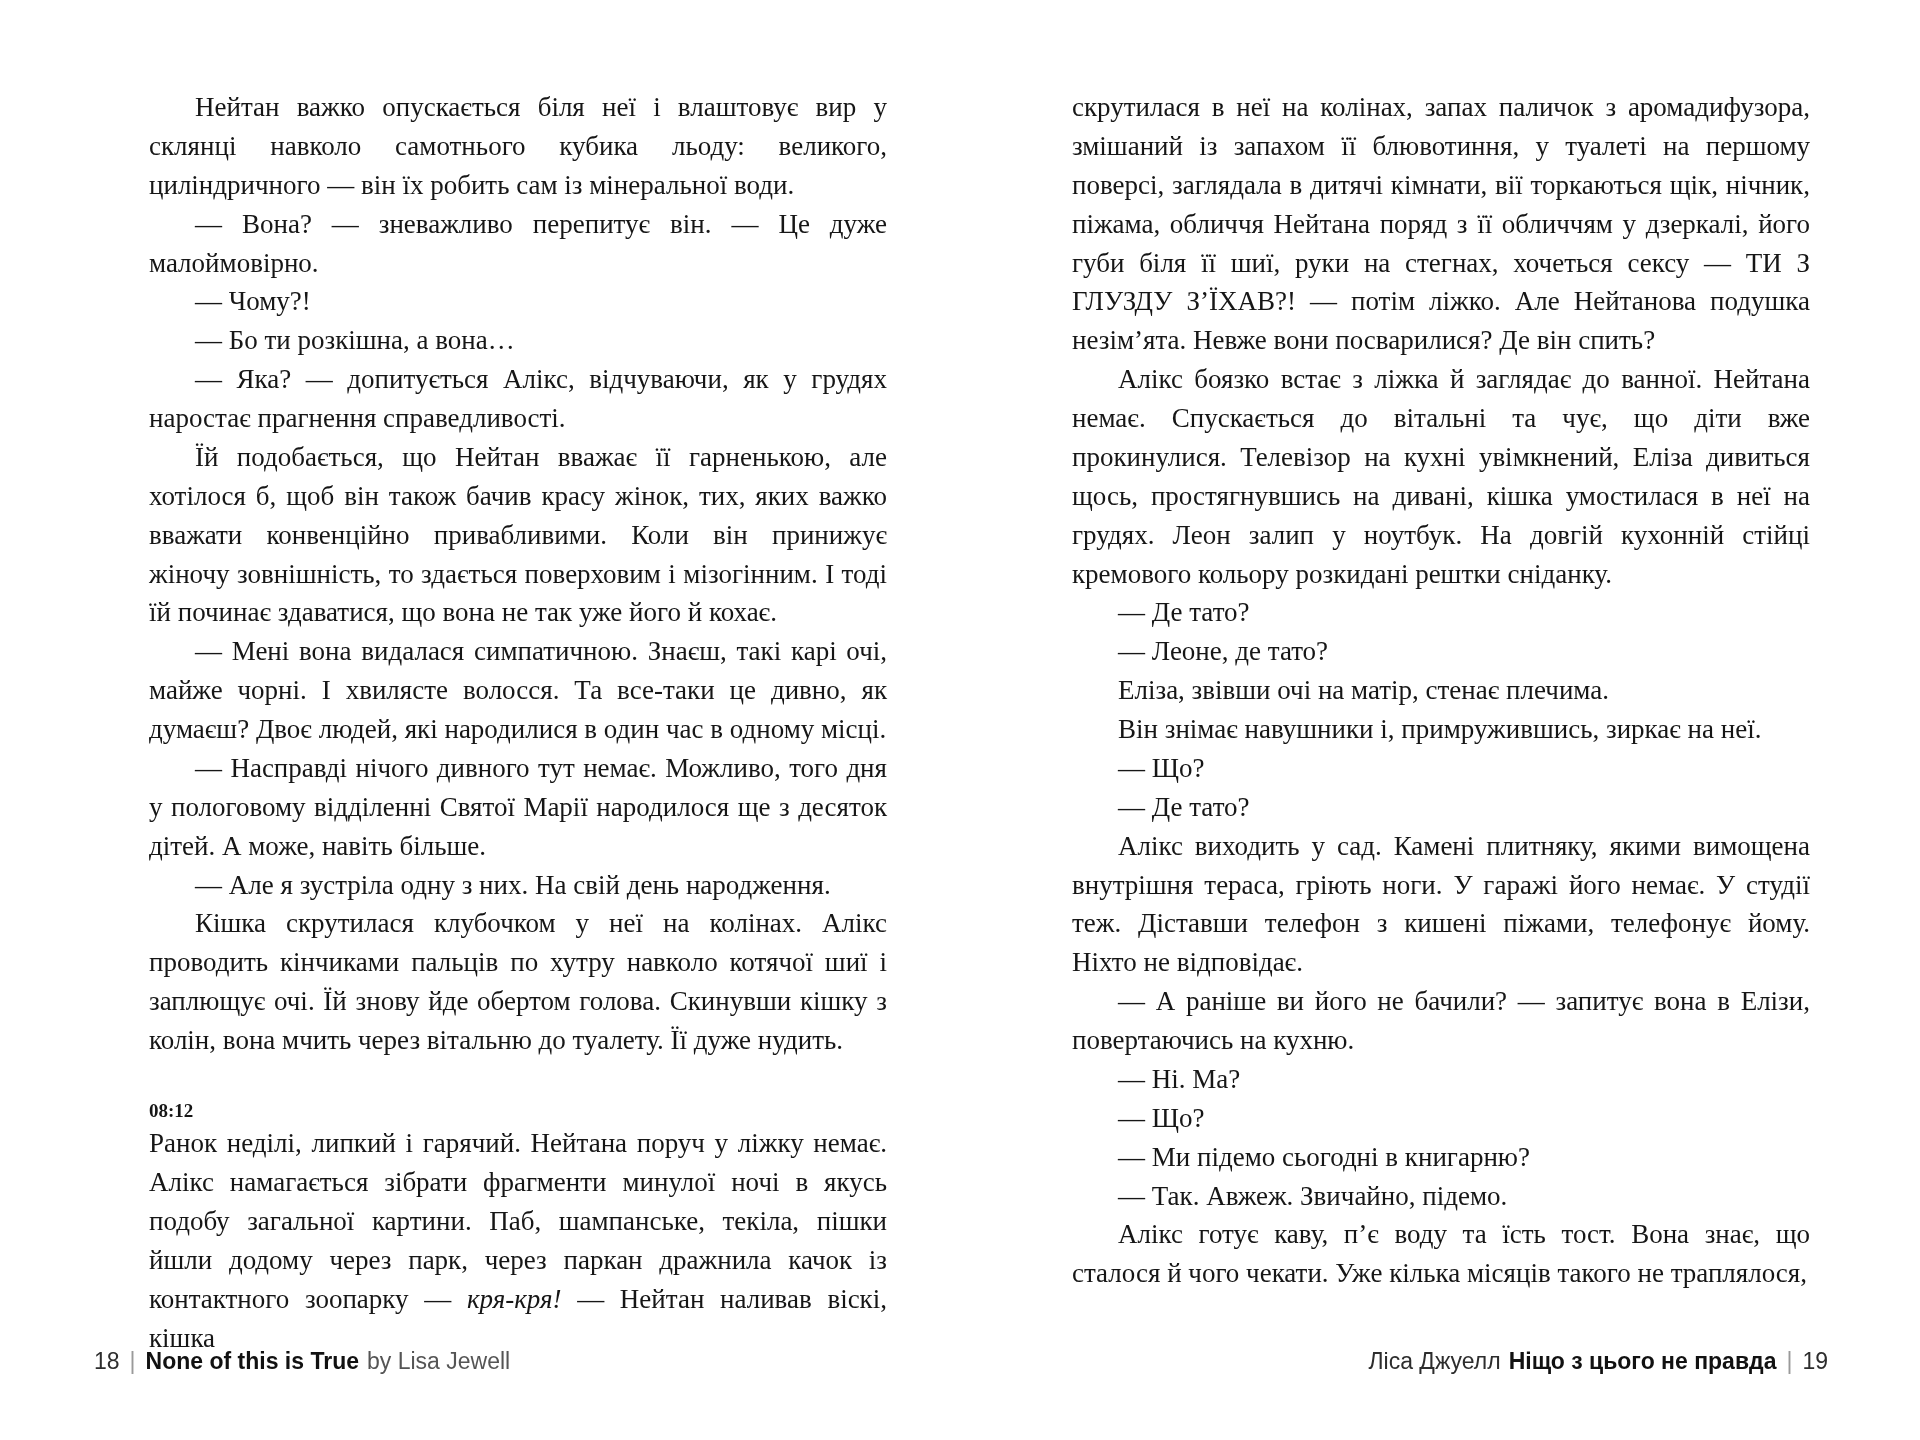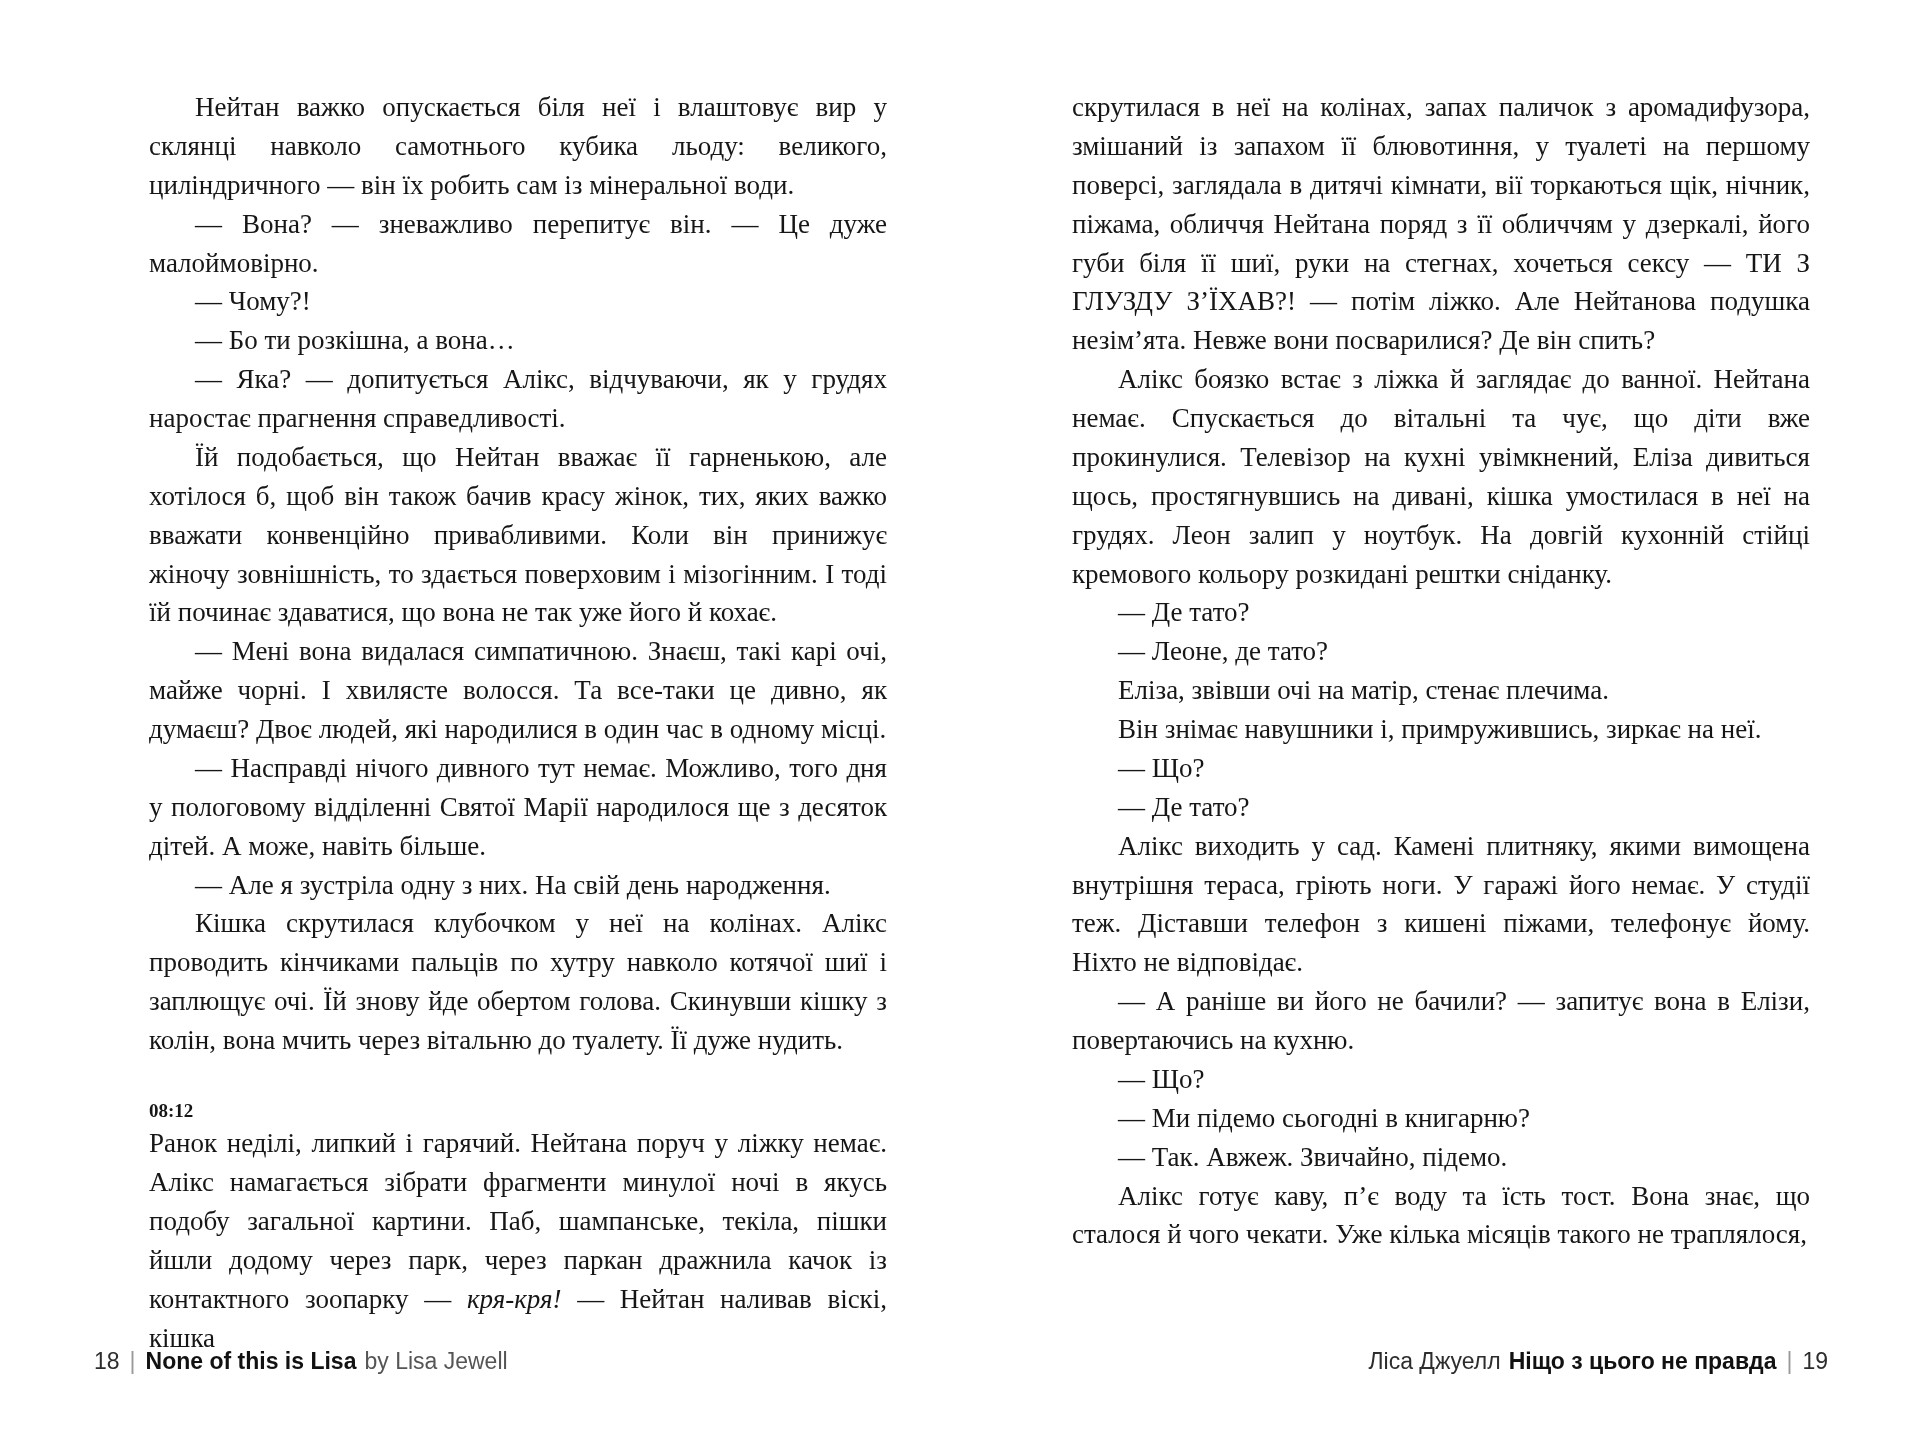--- a/index.html
+++ b/index.html
@@ -72,25 +72,26 @@
     <p class="para"><span>скрутилася в неї на колінах, запах паличок з аромадифузора, змішаний із запахом її блювотиння, у туалеті на першому поверсі, заглядала в дитячі кімнати, вії торкаються щік, нічник, піжама, обличчя Нейтана поряд з її обличчям у дзеркалі, його губи біля її шиї, руки на стегнах, хочеться сексу — ТИ З ГЛУЗДУ З’ЇХАВ?! — потім ліжко. Але Нейтанова подушка незім’ята. Невже вони посварилися? Де він спить?</span></p>
     <p class="para indent"><span>Алікс боязко встає з ліжка й заглядає до ванної. Нейтана немає. Спускається до вітальні та чує, що діти вже прокинулися. Телевізор на кухні увімкнений, Еліза дивиться щось, простягнувшись на дивані, кішка умостилася в неї на грудях. Леон залип у ноутбук. На довгій кухонній стійці кремового кольору розкидані рештки сніданку.</span></p>
     <p class="para indent"><span>— Де тато?</span></p>
     <p class="para indent"><span>— Леоне, де тато?</span></p>
     <p class="para indent"><span>Еліза, звівши очі на матір, стенає плечима.</span></p>
     <p class="para indent"><span>Він знімає навушники і, примружившись, зиркає на неї.</span></p>
     <p class="para indent"><span>— Що?</span></p>
     <p class="para indent"><span>— Де тато?</span></p>
     <p class="para indent"><span>Алікс виходить у сад. Камені плитняку, якими вимощена внутрішня тераса, гріють ноги. У гаражі його немає. У студії теж. Діставши телефон з кишені піжами, телефонує йому. Ніхто не відповідає.</span></p>
     <p class="para indent"><span>— А раніше ви його не бачили? — запитує вона в Елізи, повертаючись на кухню.</span></p>
+    <p class="para indent"><span>— Ні. Ма?</span></p>
     <p class="para indent"><span>— Що?</span></p>
     <p class="para indent"><span>— Ми підемо сьогодні в книгарню?</span></p>
     <p class="para indent"><span>— Так. Авжеж. Звичайно, підемо.</span></p>
     <p class="para indent"><span>Алікс готує каву, п’є воду та їсть тост. Вона знає, що сталося й чого чекати. Уже кілька місяців такого не траплялося,</span></p>
   </div>
 
 <div class="footer footer-left">
-  <span>18</span><span class="sep">|</span><span class="bold">None of this is Lisa</span><span class="muted gap-left">by Lisa Jewell</span>
+  <span>18</span><span class="sep">|</span><span class="bold">None of this is True</span><span class="muted gap-left">by Lisa Jewell</span>
 </div>
 
 <div class="footer footer-right">
   <span class="gap-right">Ліса Джуелл</span><span class="bold">Ніщо з цього не правда</span><span class="sep">|</span><span>19</span>
 </div>
 
 </body></html>

